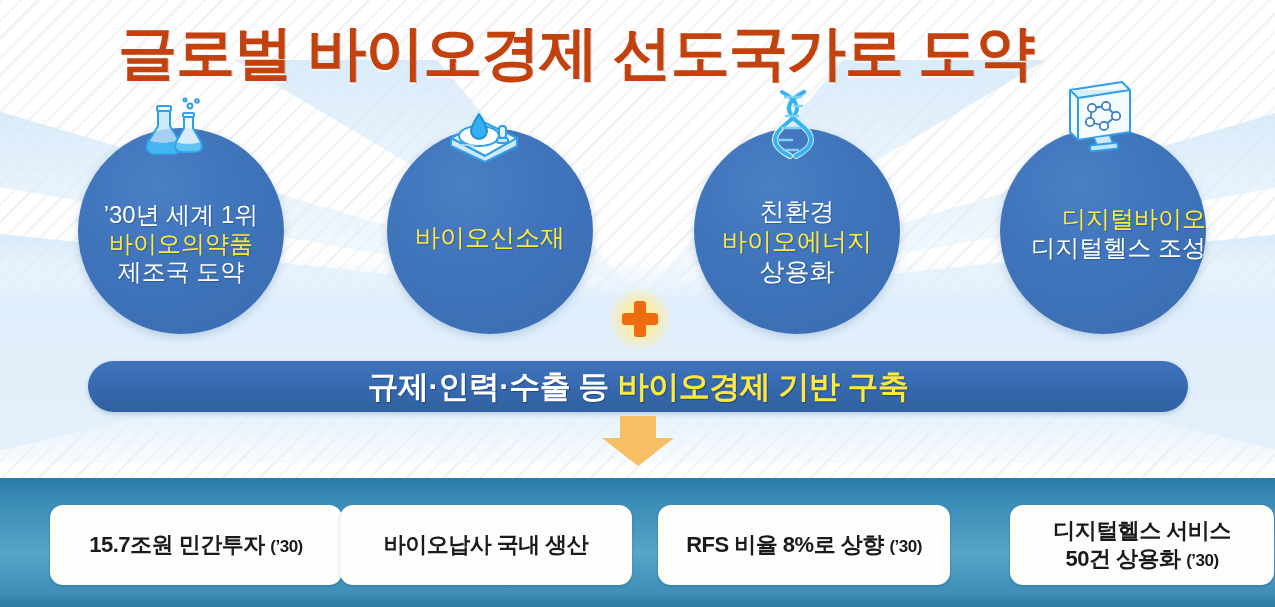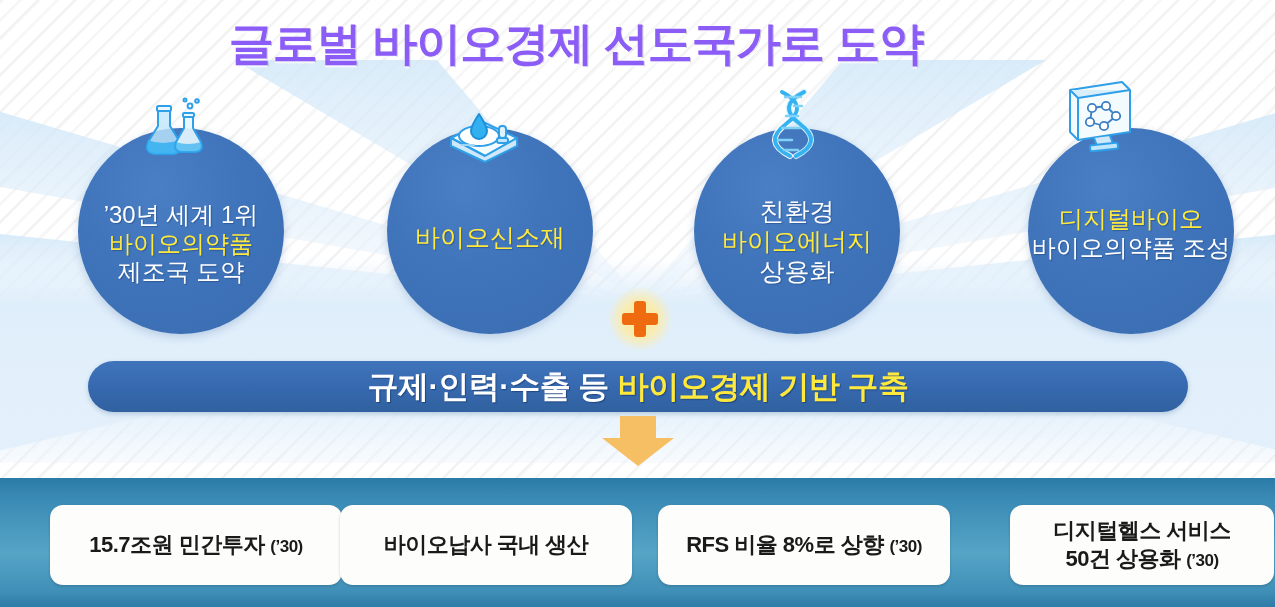--- a/index.html
+++ b/index.html
@@ -25,22 +25,22 @@
   #bg-lightband{
     position:absolute; left:0; top:258px; width:1275px; height:205px;
     background:linear-gradient(to bottom, rgba(222,238,250,0) 0%, #dfeefb 22%, #e3f0fb 70%, rgba(227,240,251,0.25) 100%);
     z-index:1;
   }
 
   
   #title{
     position:absolute; top:14px; left:0; width:1152px;
     text-align:center; z-index:6;
-    font-size:45px; font-weight:bold; letter-spacing:-1px;
-    color:#8b5cf6;
+    font-size:59px; font-weight:bold; letter-spacing:-1px;
+    color:#c2410c;
     text-shadow:0 2px 1px rgba(255,255,255,0.85), 1px 1px 0 rgba(10,30,60,0.25);
   }
 
   
   .circle{
     position:absolute; z-index:4;
     border-radius:50%;
     background:radial-gradient(circle at 38% 28%, #4a7fc4 0%, #3f74bb 45%, #3a6cb0 100%);
     box-shadow:0 3px 9px rgba(40,80,140,0.22);
     display:flex; flex-direction:column; align-items:center; justify-content:center;
@@ -52,21 +52,21 @@
     display:block;
     color:#ffffff;
     text-shadow:1px 1px 1px rgba(20,50,100,0.40);
     white-space:nowrap;
   }
   .circle .ln.hl{ color:#ffe93d; }
 
   #circle-1{ left:78px;  top:128px; width:206px; height:206px; font-size:24px; padding-top:26px; }
   #circle-2{ left:387px; top:128px; width:206px; height:206px; font-size:25px; padding-top:12px; }
   #circle-3{ left:694px; top:128px; width:206px; height:206px; font-size:25px; padding-top:20px; }
-  #circle-4{ left:1028px;top:128px; width:206px; height:206px; font-size:24px; padding-top:6px; }
+  #circle-4{ left:1000px;top:128px; width:206px; height:206px; font-size:24px; padding-top:6px;align-items:flex-end; }
 
   
   .circle-icon{
     position:absolute; z-index:5;
     width:84px; height:68px;
     display:flex; align-items:flex-end; justify-content:center;
   }
   #icon-1{ left:128px; top:96px; }
   #icon-2{ left:441px; top:96px; }
   #icon-3{ left:752px; top:92px; }
@@ -210,21 +210,21 @@
       <line x1="34" y1="28" x2="46" y2="28"></line>
       <line x1="30" y1="40" x2="48" y2="40"></line>
       <line x1="26" y1="52" x2="40" y2="52"></line>
       <line x1="32" y1="62" x2="46" y2="62"></line>
     </g>
   </svg>
 </div>
 
 <div class="circle" id="circle-4">
   <span class="ln hl">디지털바이오</span>
-  <span class="ln">바이오의약품 조성</span>
+  <span class="ln">디지털헬스 조성</span>
 </div>
 <div class="circle-icon" id="icon-4">
   <svg width="84" height="78" viewBox="0 0 84 78">
     <g stroke="#2f9fe8" stroke-width="2" stroke-linejoin="round">
       <path d="M14 14 L66 6 L74 14 L74 56 L22 64 L14 56 Z" fill="#f4fbff"></path>
       <path d="M14 14 L22 22 L74 14" fill="#d8eefb"></path>
       <path d="M22 22 L22 64" fill="none"></path>
       <path d="M38 62 L42 72 L58 70 L54 60" fill="#cfe9fa"></path>
       <rect x="34" y="68" width="28" height="6" rx="2" fill="#bfe6fb" transform="rotate(-6 48 71)"></rect>
     </g>

